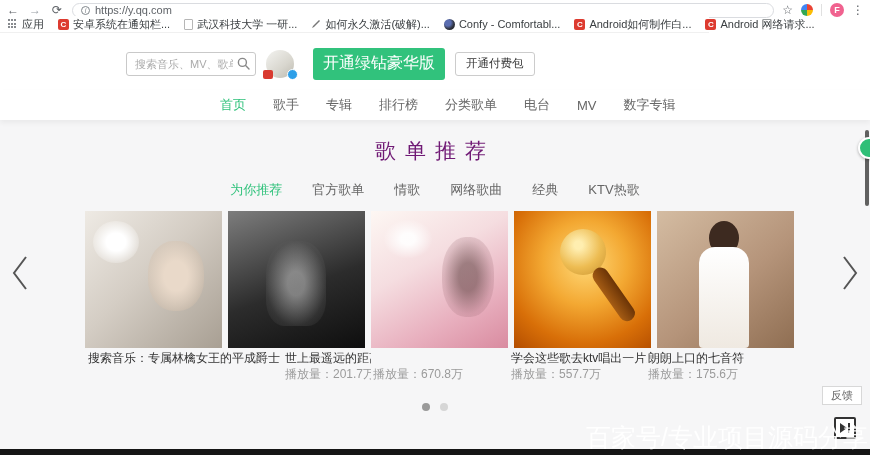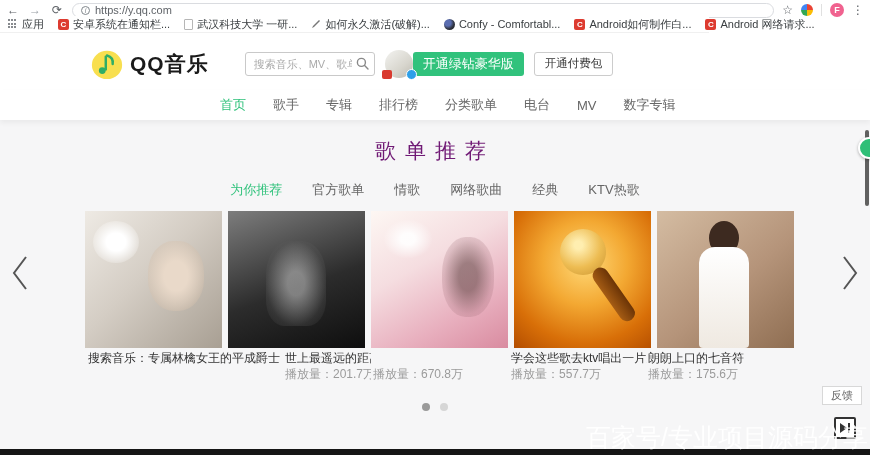--- a/index.html
+++ b/index.html
@@ -50,22 +50,22 @@
   .searchbox{ position:relative; margin-left:36px; }
   .searchbox input{ width:130px; height:24px; border:1px solid #c9c9c9; border-radius:3px;
     font-size:11px; color:#666; padding:0 22px 0 8px; outline:none; font-family:inherit; }
   .searchbox input::placeholder{ color:#aaa; }
   .search-ic{ position:absolute; right:6px; top:5px; width:13px; height:13px; cursor:pointer; }
   .user-avatar{ position:relative; width:28px; height:28px; border-radius:50%; margin-left:10px;
     background:linear-gradient(140deg,#f3f3f0,#d8d6ce 60%,#bdbab0); cursor:pointer; flex:0 0 auto; }
   .badge-red{ position:absolute; left:-3px; bottom:-1px; width:10px; height:9px; background:#d93a2f; border-radius:2px; }
   .badge-blue{ position:absolute; right:-4px; bottom:-2px; width:11px; height:11px; background:#2d9fe8;
     border-radius:50%; border:1px solid #fff; }
-  .btn-vip{ margin-left:0; height:24px; padding:0 10px; background:var(--accent,#31c27c); color:#fff;
-    font-size:13px; border:none; border-radius:3px; cursor:pointer; font-family:inherit; }
+  .btn-vip{ margin-left:19px; height:32px; padding:0 10px; background:var(--accent,#31c27c); color:#fff;
+    font-size:16px; border:none; border-radius:3px; cursor:pointer; font-family:inherit; }
   .btn-pay{ margin-left:10px; height:24px; padding:0 10px; background:#fff; color:#333;
     font-size:11.5px; border:1px solid #ccc; border-radius:3px; cursor:pointer; font-family:inherit; }
 
   
   .subnav{ position:absolute; left:0; top:90px; width:870px; height:30px; background:#fff;
     display:flex; align-items:center; padding-left:220px; gap:27px; box-shadow:0 3px 5px rgba(0,0,0,.05); z-index:2;}
   .subnav a{ font-size:13px; color:#666; text-decoration:none; cursor:pointer; }
   .subnav a.active{ color:var(--accent,#31c27c); }
 
   
@@ -188,29 +188,20 @@
       <span class="fav-csdn">C</span>
       <span>Android如何制作白...</span>
     </span>
     <span class="bm">
       <span class="fav-csdn">C</span>
       <span>Android 网络请求...</span>
     </span>
   </div>
 
   <div class="siteheader">
-    <span class="logo">
-      <svg width="34" height="34" viewBox="0 0 36 36">
-        <ellipse cx="18" cy="19" rx="16" ry="15" fill="#f8df4f"></ellipse>
-        <circle cx="13" cy="25" r="3.6" fill="#2fae66"></circle>
-        <rect x="15.4" y="9" width="2.6" height="16" rx="1.3" fill="#2fae66"></rect>
-        <path d="M18 9 q7 2 6 9" stroke="#2fae66" stroke-width="2.6" fill="none" stroke-linecap="round"></path>
-      </svg>
-      <span class="logo-text">QQ音乐</span>
-    </span>
     <div class="searchbox">
       <input type="text" placeholder="搜索音乐、MV、歌单、用户" style="">
       <svg class="search-ic" viewBox="0 0 13 13">
         <circle cx="5.4" cy="5.4" r="4" fill="none" stroke="#888" stroke-width="1.4"></circle>
         <line x1="8.6" y1="8.6" x2="12" y2="12" stroke="#888" stroke-width="1.4" stroke-linecap="round"></line>
       </svg>
     </div>
     <span class="user-avatar">
       <span class="badge-red"></span>
       <span class="badge-blue"></span>

